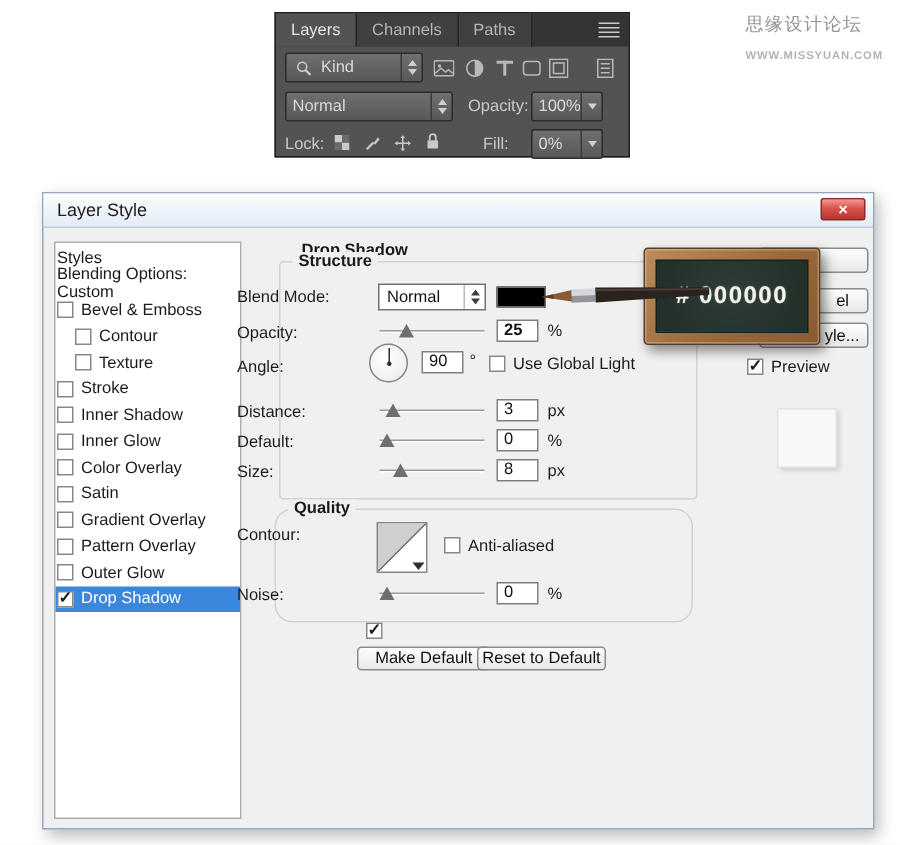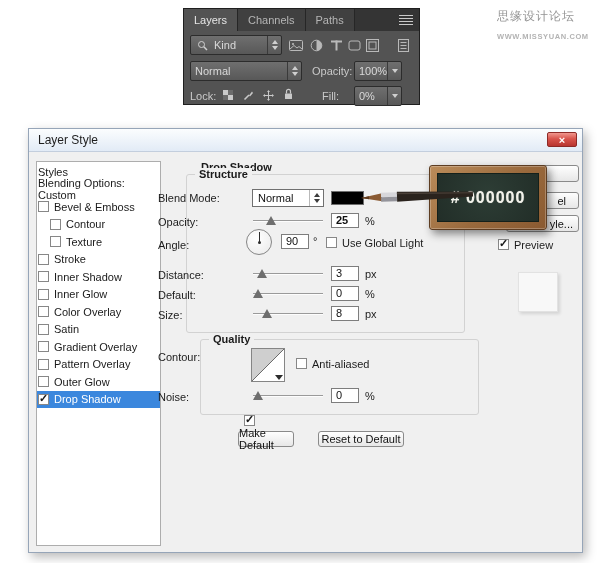--- a/index.html
+++ b/index.html
@@ -319,21 +319,21 @@
     <span class="unit" style="left:336px;top:159px;">%</span>
 
     <span class="flabel" style="top:180px;">Size:</span>
     <div class="slider" style="left:224px;top:177px;">
         <div class="track"></div>
         <div class="thumb" style="left:9px;"></div>
       </div>
     <div class="spin" style="left:302px;top:177px;">8</div>
     <span class="unit" style="left:336px;top:179px;">px</span>
 
-    <div class="group" style="left:171px;top:210px;width:277px;height:74px;">
+    <div class="group" style="left:154px;top:210px;width:277px;height:74px;border-radius:12px;">
       <span class="legend">Quality</span>
     </div>
     <span class="flabel" style="top:222px;">Contour:</span>
     <div class="contour" style="left:222px;top:219px;">
       <svg width="32" height="32">
           <polygon points="0,0 32,0 0,32" fill="#cfcfcf"></polygon>
           <line x1="0" y1="32" x2="32" y2="0" stroke="#6b6b6b"></line>
         </svg>
       <span class="contour-arrow"></span>
     </div>
@@ -342,21 +342,21 @@
 
     <span class="flabel" style="top:262px;">Noise:</span>
     <div class="slider" style="left:224px;top:259px;">
         <div class="track"></div>
         <div class="thumb" style="left:0px;"></div>
       </div>
     <div class="spin" style="left:302px;top:259px;">0</div>
     <span class="unit" style="left:336px;top:261px;">%</span>
 
     <span class="cb cb-abs checked" style="left:215px;top:286px;"></span>
-    <div class="btn" style="left:209px;top:302px;width:56px;height:16px;">
+    <div class="btn" style="left:209px;top:302px;width:89px;height:16px;">
         <span>Make Default</span>
       </div>
     <div class="btn" style="left:289px;top:302px;width:86px;height:16px;">
         <span>Reset to Default</span>
       </div>
 
     <div class="btn" style="left:477px;top:36px;width:73px;height:17px;z-index:5;"></div>
     <div class="btn" style="left:477px;top:63px;width:73px;height:17px;z-index:5;justify-content:flex-end;padding-right:12px;">
         <span>el</span>
       </div>

